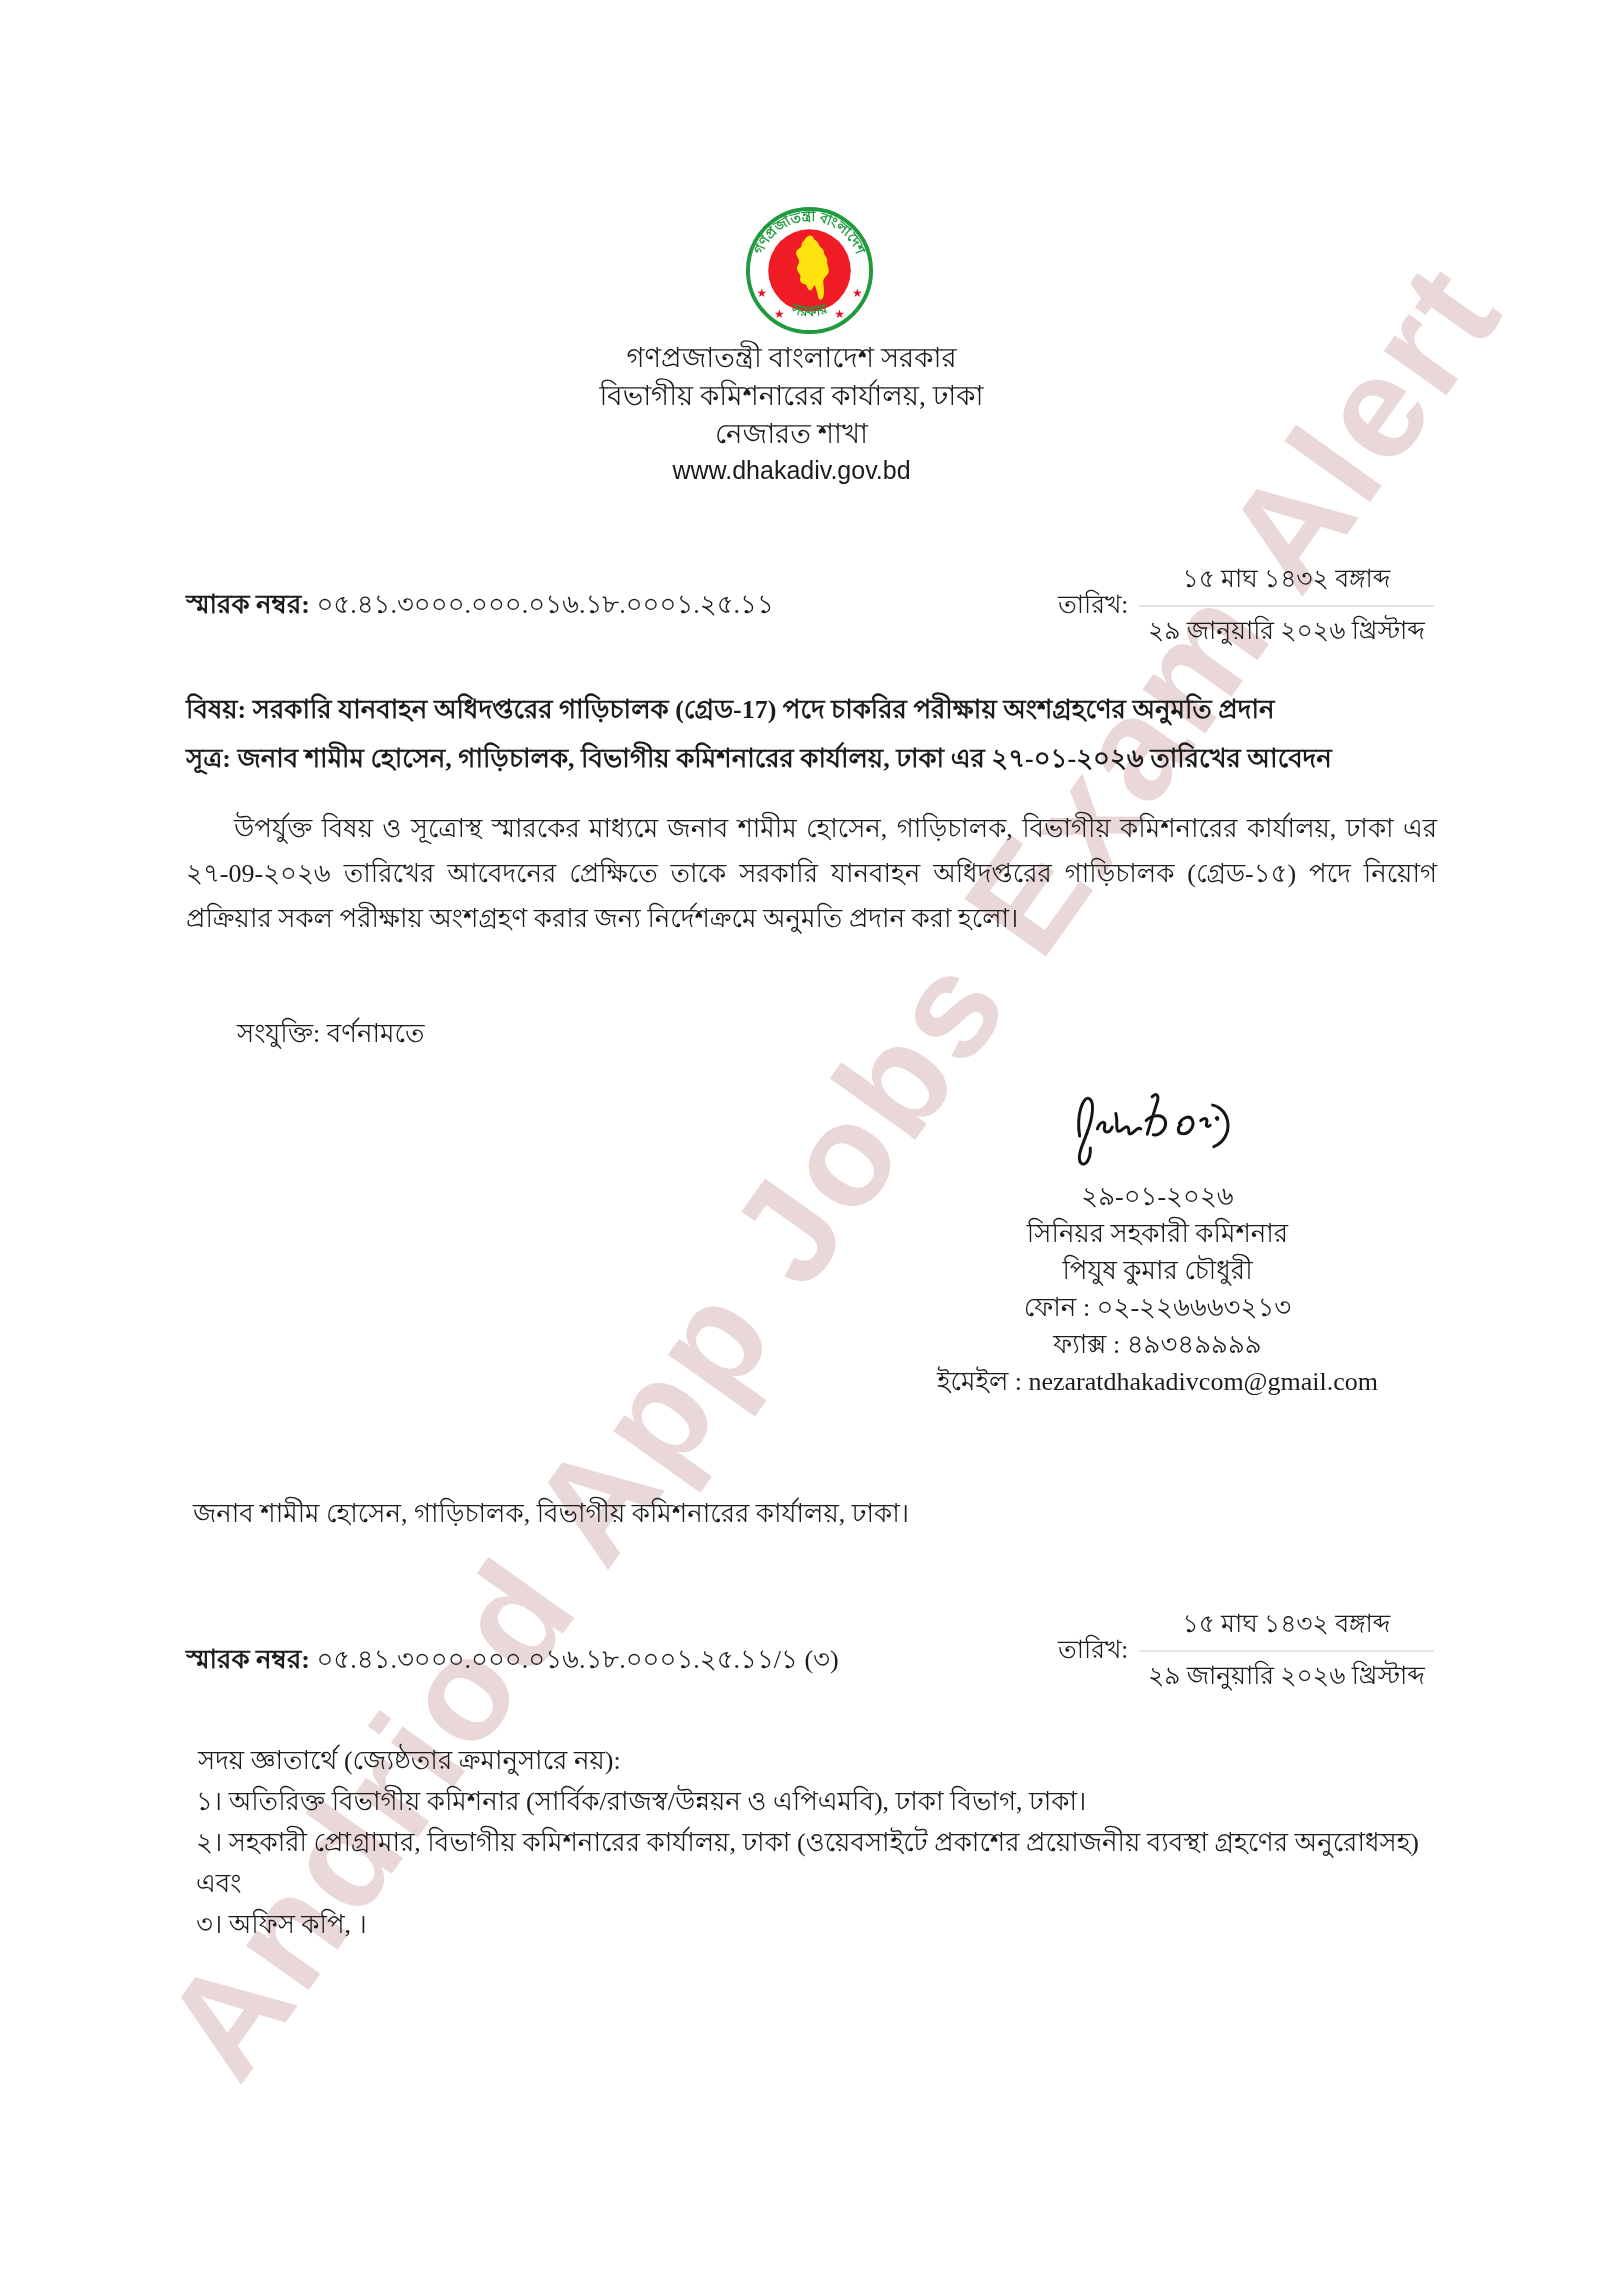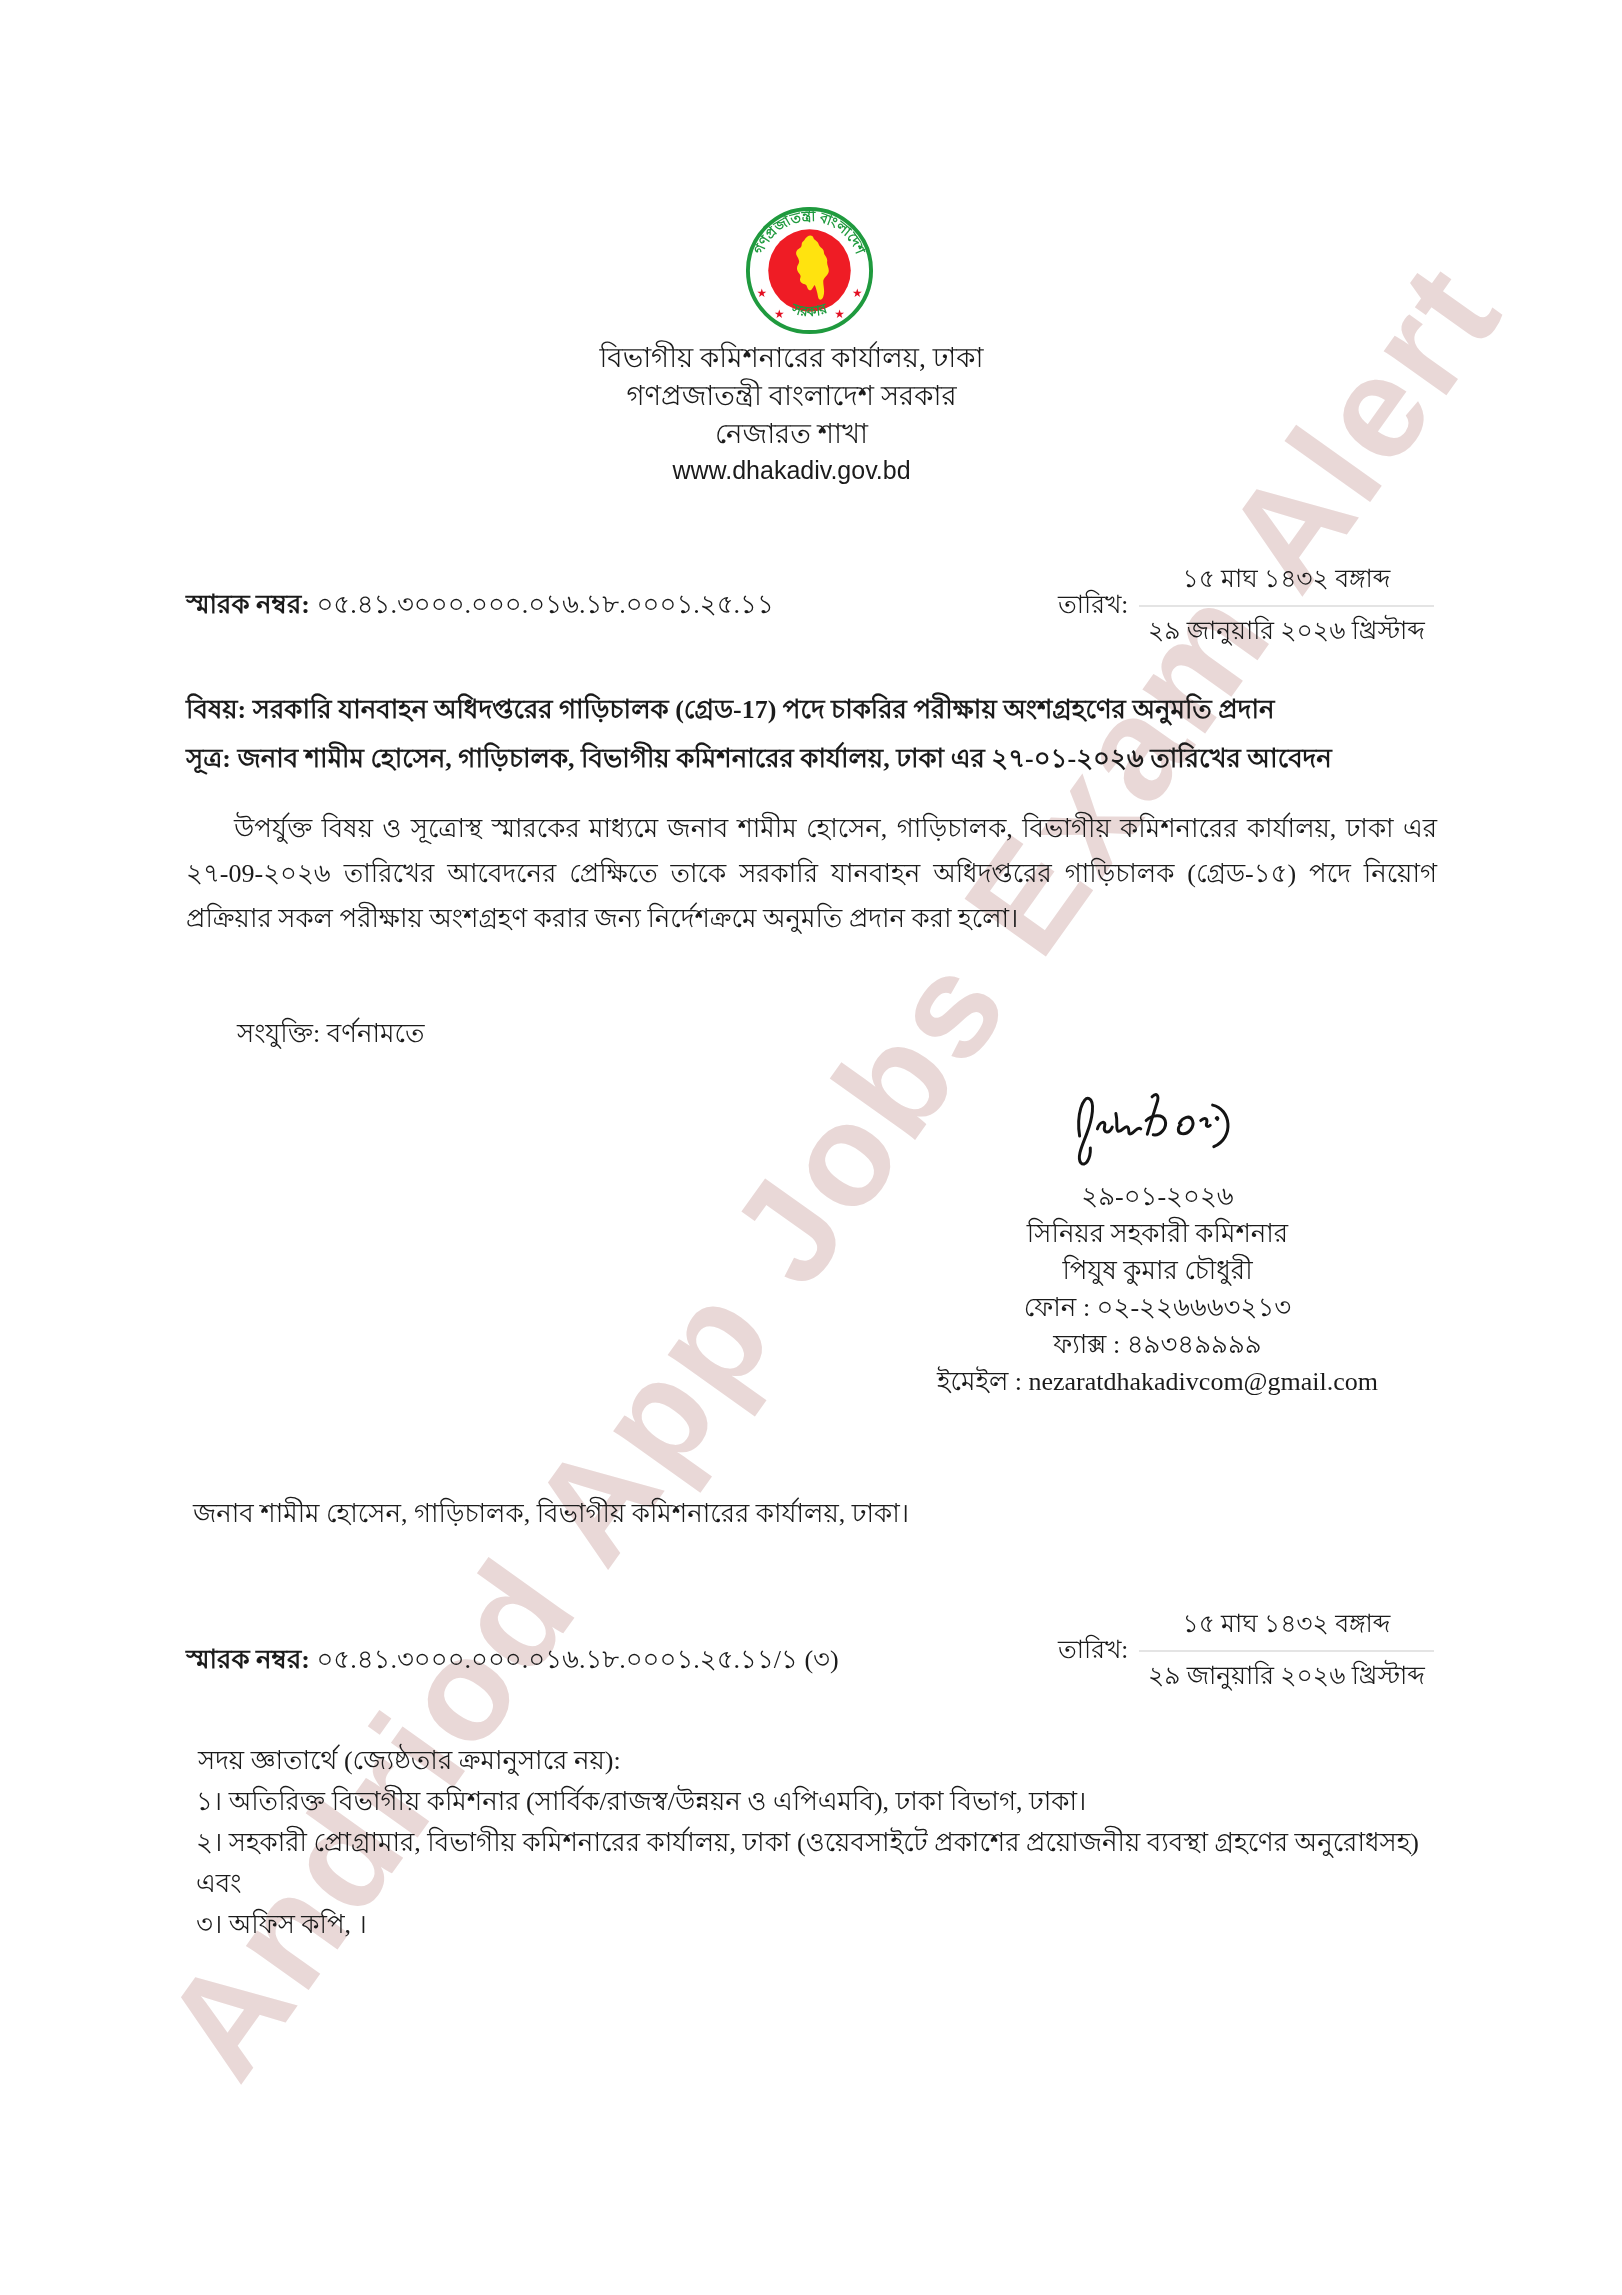--- a/index.html
+++ b/index.html
@@ -86,22 +86,22 @@
       <text font-size="21" fill="#1f9a3e" font-weight="700">
         <textPath href="#arcBottom" startOffset="50%" text-anchor="middle">সরকার</textPath>
       </text>
       <text x="27" y="141" font-size="18" fill="#e31023" text-anchor="middle">★</text>
       <text x="54" y="172" font-size="18" fill="#e31023" text-anchor="middle">★</text>
       <text x="173" y="141" font-size="18" fill="#e31023" text-anchor="middle">★</text>
       <text x="146" y="172" font-size="18" fill="#e31023" text-anchor="middle">★</text>
     </svg>
 
     <div class="letterhead">
+      <div class="lh-line">গণপ্রজাতন্ত্রী বাংলাদেশ সরকার</div>
       <div class="lh-line">বিভাগীয় কমিশনারের কার্যালয়, ঢাকা</div>
-      <div class="lh-line">গণপ্রজাতন্ত্রী বাংলাদেশ সরকার</div>
       <div class="lh-line">নেজারত শাখা</div>
       <div class="lh-web">www.dhakadiv.gov.bd</div>
     </div>
 
     <div class="memo-row memo-1">
       <span class="memo-label">স্মারক নম্বর:</span>
       <span>০৫.৪১.৩০০০.০০০.০১৬.১৮.০০০১.২৫.১১</span>
     </div>
 
     <div class="date-block date-1">

